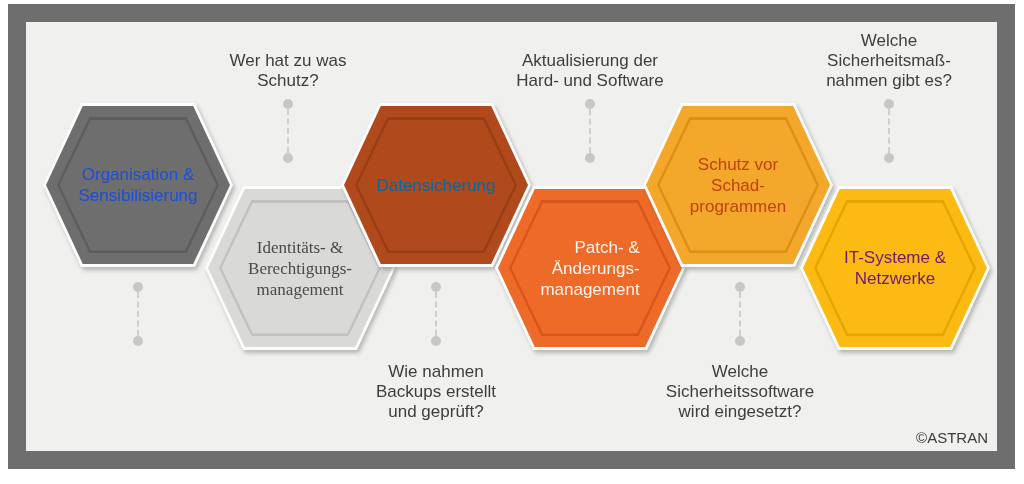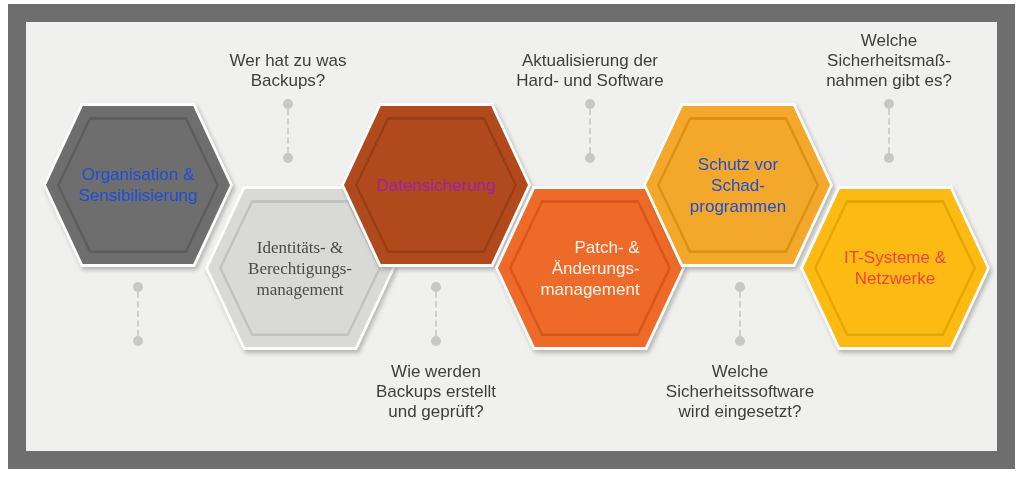--- a/index.html
+++ b/index.html
@@ -95,28 +95,28 @@
   }
 </style>
 </head>
 <body>
 
 <div class="canvas">
 
   <div class="frame"></div>
 
   <div class="annotation" style="left:158px; top:51px">Wer hat zu was
-Backups?</div>
+Schutz?</div>
   <div class="annotation" style="left:460px; top:51px">Aktualisierung der
 Hard- und Software</div>
   <div class="annotation" style="left:759px; top:31px">Welche
 Sicherheitsmaß-
 nahmen gibt es?</div>
 
-  <div class="annotation" style="left:306px; top:362px">Wie werden
+  <div class="annotation" style="left:306px; top:362px">Wie nahmen
 Backups erstellt
 und geprüft?</div>
   <div class="annotation" style="left:610px; top:362px">Welche
 Sicherheitssoftware
 wird eingesetzt?</div>
 
   <div class="connector" style="left:283px; top:99px">
     <div class="dot"></div>
     <div class="dashline"></div>
     <div class="dot"></div>
@@ -165,46 +165,47 @@
     <div class="hex-label" style="color: rgb(74, 74, 74); font-family: Liberation Serif, serif;">Identitäts- &amp;
 Berechtigungs-
 management</div>
   </div>
 
   <div class="hex" style="left:341px; top:103px">
     <div class="hx stroke"></div>
     <div class="hx fill" style="background: rgb(176, 74, 29);"></div>
     <div class="hx line" style="background: rgb(153, 61, 20);"></div>
     <div class="hx fill2" style="background: rgb(176, 74, 29);"></div>
-    <div class="hex-label" style="color: #a21caf; text-align: right;">Datensicherung</div>
+    <div class="hex-label" style="color: #0369a1; text-align: right;">Datensicherung</div>
   </div>
 
   <div class="hex" style="left:495px; top:186px">
     <div class="hx stroke"></div>
     <div class="hx fill" style="background: rgb(238, 106, 40);"></div>
     <div class="hx line" style="background: rgb(214, 86, 28);"></div>
     <div class="hx fill2" style="background: rgb(238, 106, 40);"></div>
     <div class="hex-label" style="color: rgb(253, 244, 238); text-align: right;">Patch- &amp;
 Änderungs-
 management</div>
   </div>
 
   <div class="hex" style="left:643px; top:103px">
     <div class="hx stroke"></div>
     <div class="hx fill" style="background: rgb(243, 167, 43);"></div>
     <div class="hx line" style="background: rgb(219, 144, 22);"></div>
     <div class="hx fill2" style="background: rgb(243, 167, 43);"></div>
-    <div class="hex-label" style="color: #1d4ed8;">Schutz vor
+    <div class="hex-label" style="color: #c2410c;">Schutz vor
 Schad-
 programmen</div>
   </div>
 
   <div class="hex" style="left:800px; top:186px">
     <div class="hx stroke"></div>
     <div class="hx fill" style="background: rgb(252, 186, 19);"></div>
     <div class="hx line" style="background: rgb(228, 166, 3);"></div>
     <div class="hx fill2" style="background: rgb(252, 186, 19);"></div>
-    <div class="hex-label" style="color: #ef4444;">IT-Systeme &amp;
+    <div class="hex-label" style="color: #701a75;">IT-Systeme &amp;
 Netzwerke</div>
   </div>
 
+  <div class="copyright">©ASTRAN</div>
 
 </div>
 
 </body></html>

